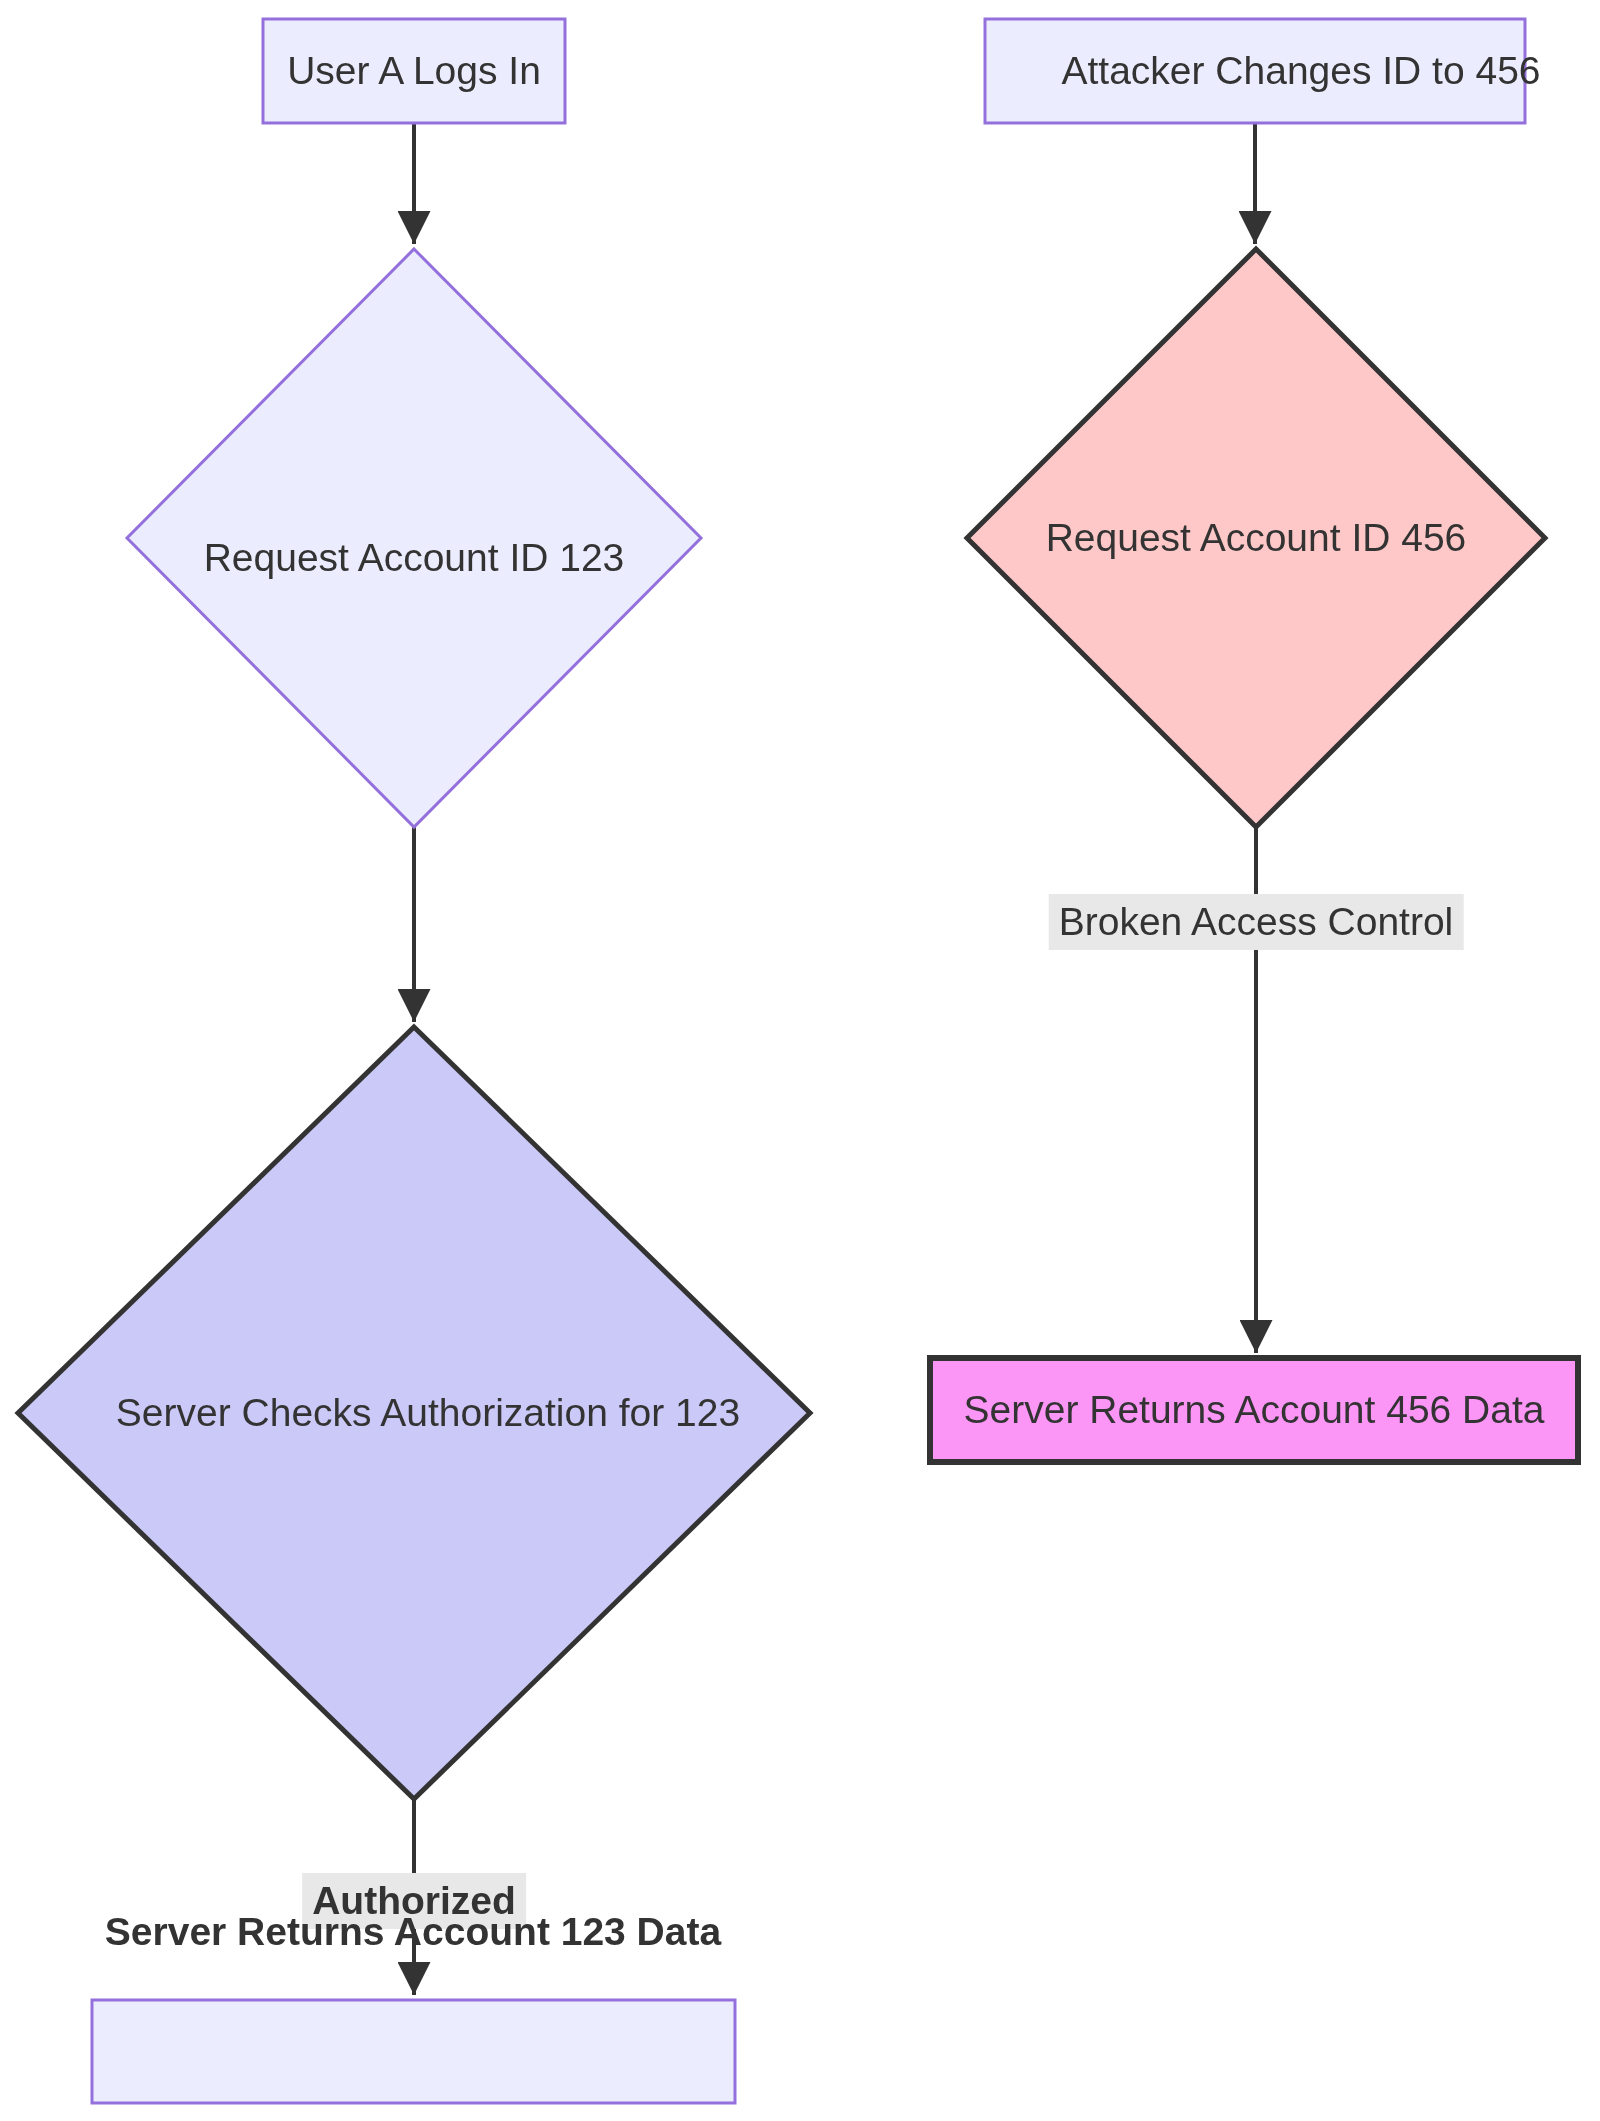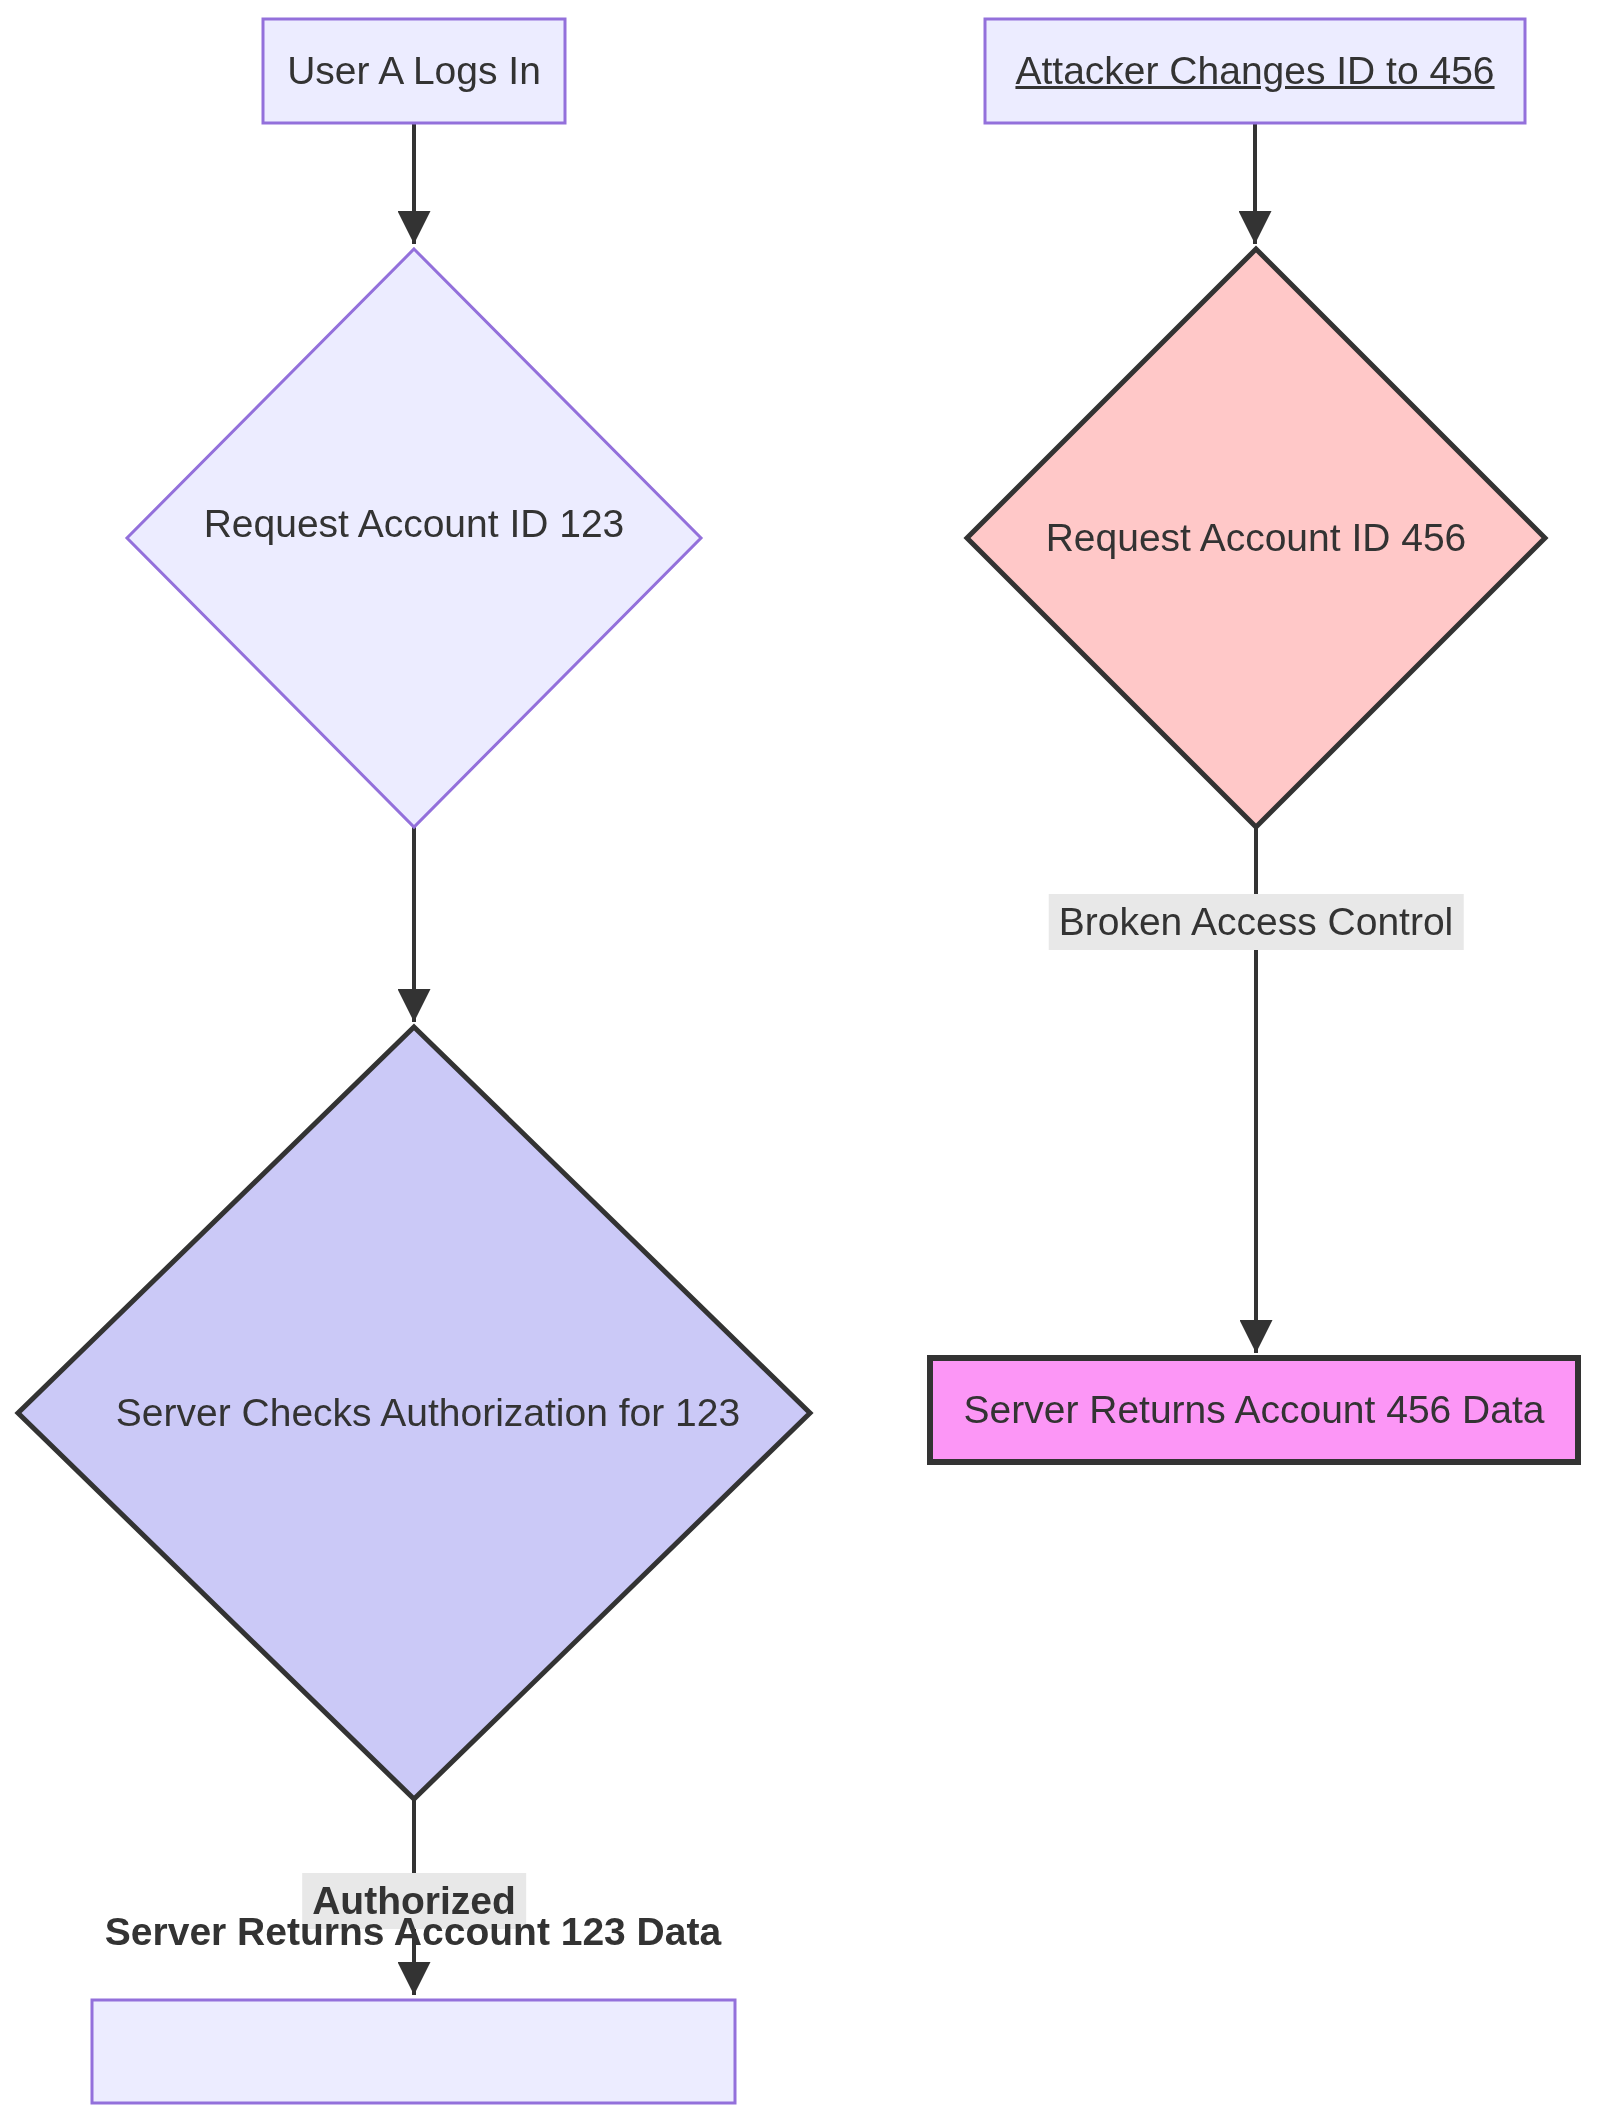--- a/index.html
+++ b/index.html
@@ -58,23 +58,23 @@
     <polygon class="stroke-purple" points="414,249 701,538 414,827 127,538" fill="#ECECFF"></polygon>
     <polygon class="stroke-dark" points="414,1027 810,1413 414,1799 18,1413" fill="#CBC9F7"></polygon>
     <rect class="stroke-purple" x="92" y="2000" width="643" height="103" fill="#ECECFF"></rect>
 
     <rect class="stroke-purple" x="985" y="19" width="540" height="104" fill="#ECECFF"></rect>
     <polygon class="stroke-dark" points="1256,249 1545,538 1256,827 967,538" fill="#FFC8C8"></polygon>
     <rect class="stroke-dark-thick" x="930" y="1358" width="648" height="104" fill="#FC96F6"></rect>
   </svg>
 
   <div class="node-label" style="left:414px; top:71px;">User A Logs In</div>
-  <div class="node-label" style="left:414px; top:524px;">Request Account ID 123</div>
+  <div class="node-label" style="left:414px; top:558px;">Request Account ID 123</div>
   <div class="node-label" style="left:414px; top:1413px;margin-left:14px;">Server Checks Authorization for 123</div>
   <div class="edge-label" style="left:414px; top:1901px;font-weight:bold;">Authorized</div>
   <div class="node-label" style="left:413px; top:1932px;font-weight:bold;">Server Returns Account 123 Data</div>
 
-  <div class="node-label" style="left:1255px; top:71px;text-decoration:underline;">Attacker Changes ID to 456</div>
+  <div class="node-label" style="left:1301px; top:71px;">Attacker Changes ID to 456</div>
   <div class="node-label" style="left:1256px; top:538px;">Request Account ID 456</div>
   <div class="edge-label" style="left:1256px; top:922px;">Broken Access Control</div>
   <div class="node-label" style="left:1254px; top:1410px;text-align:right;">Server Returns Account 456 Data</div>
 
 </div>
 
 </body></html>

